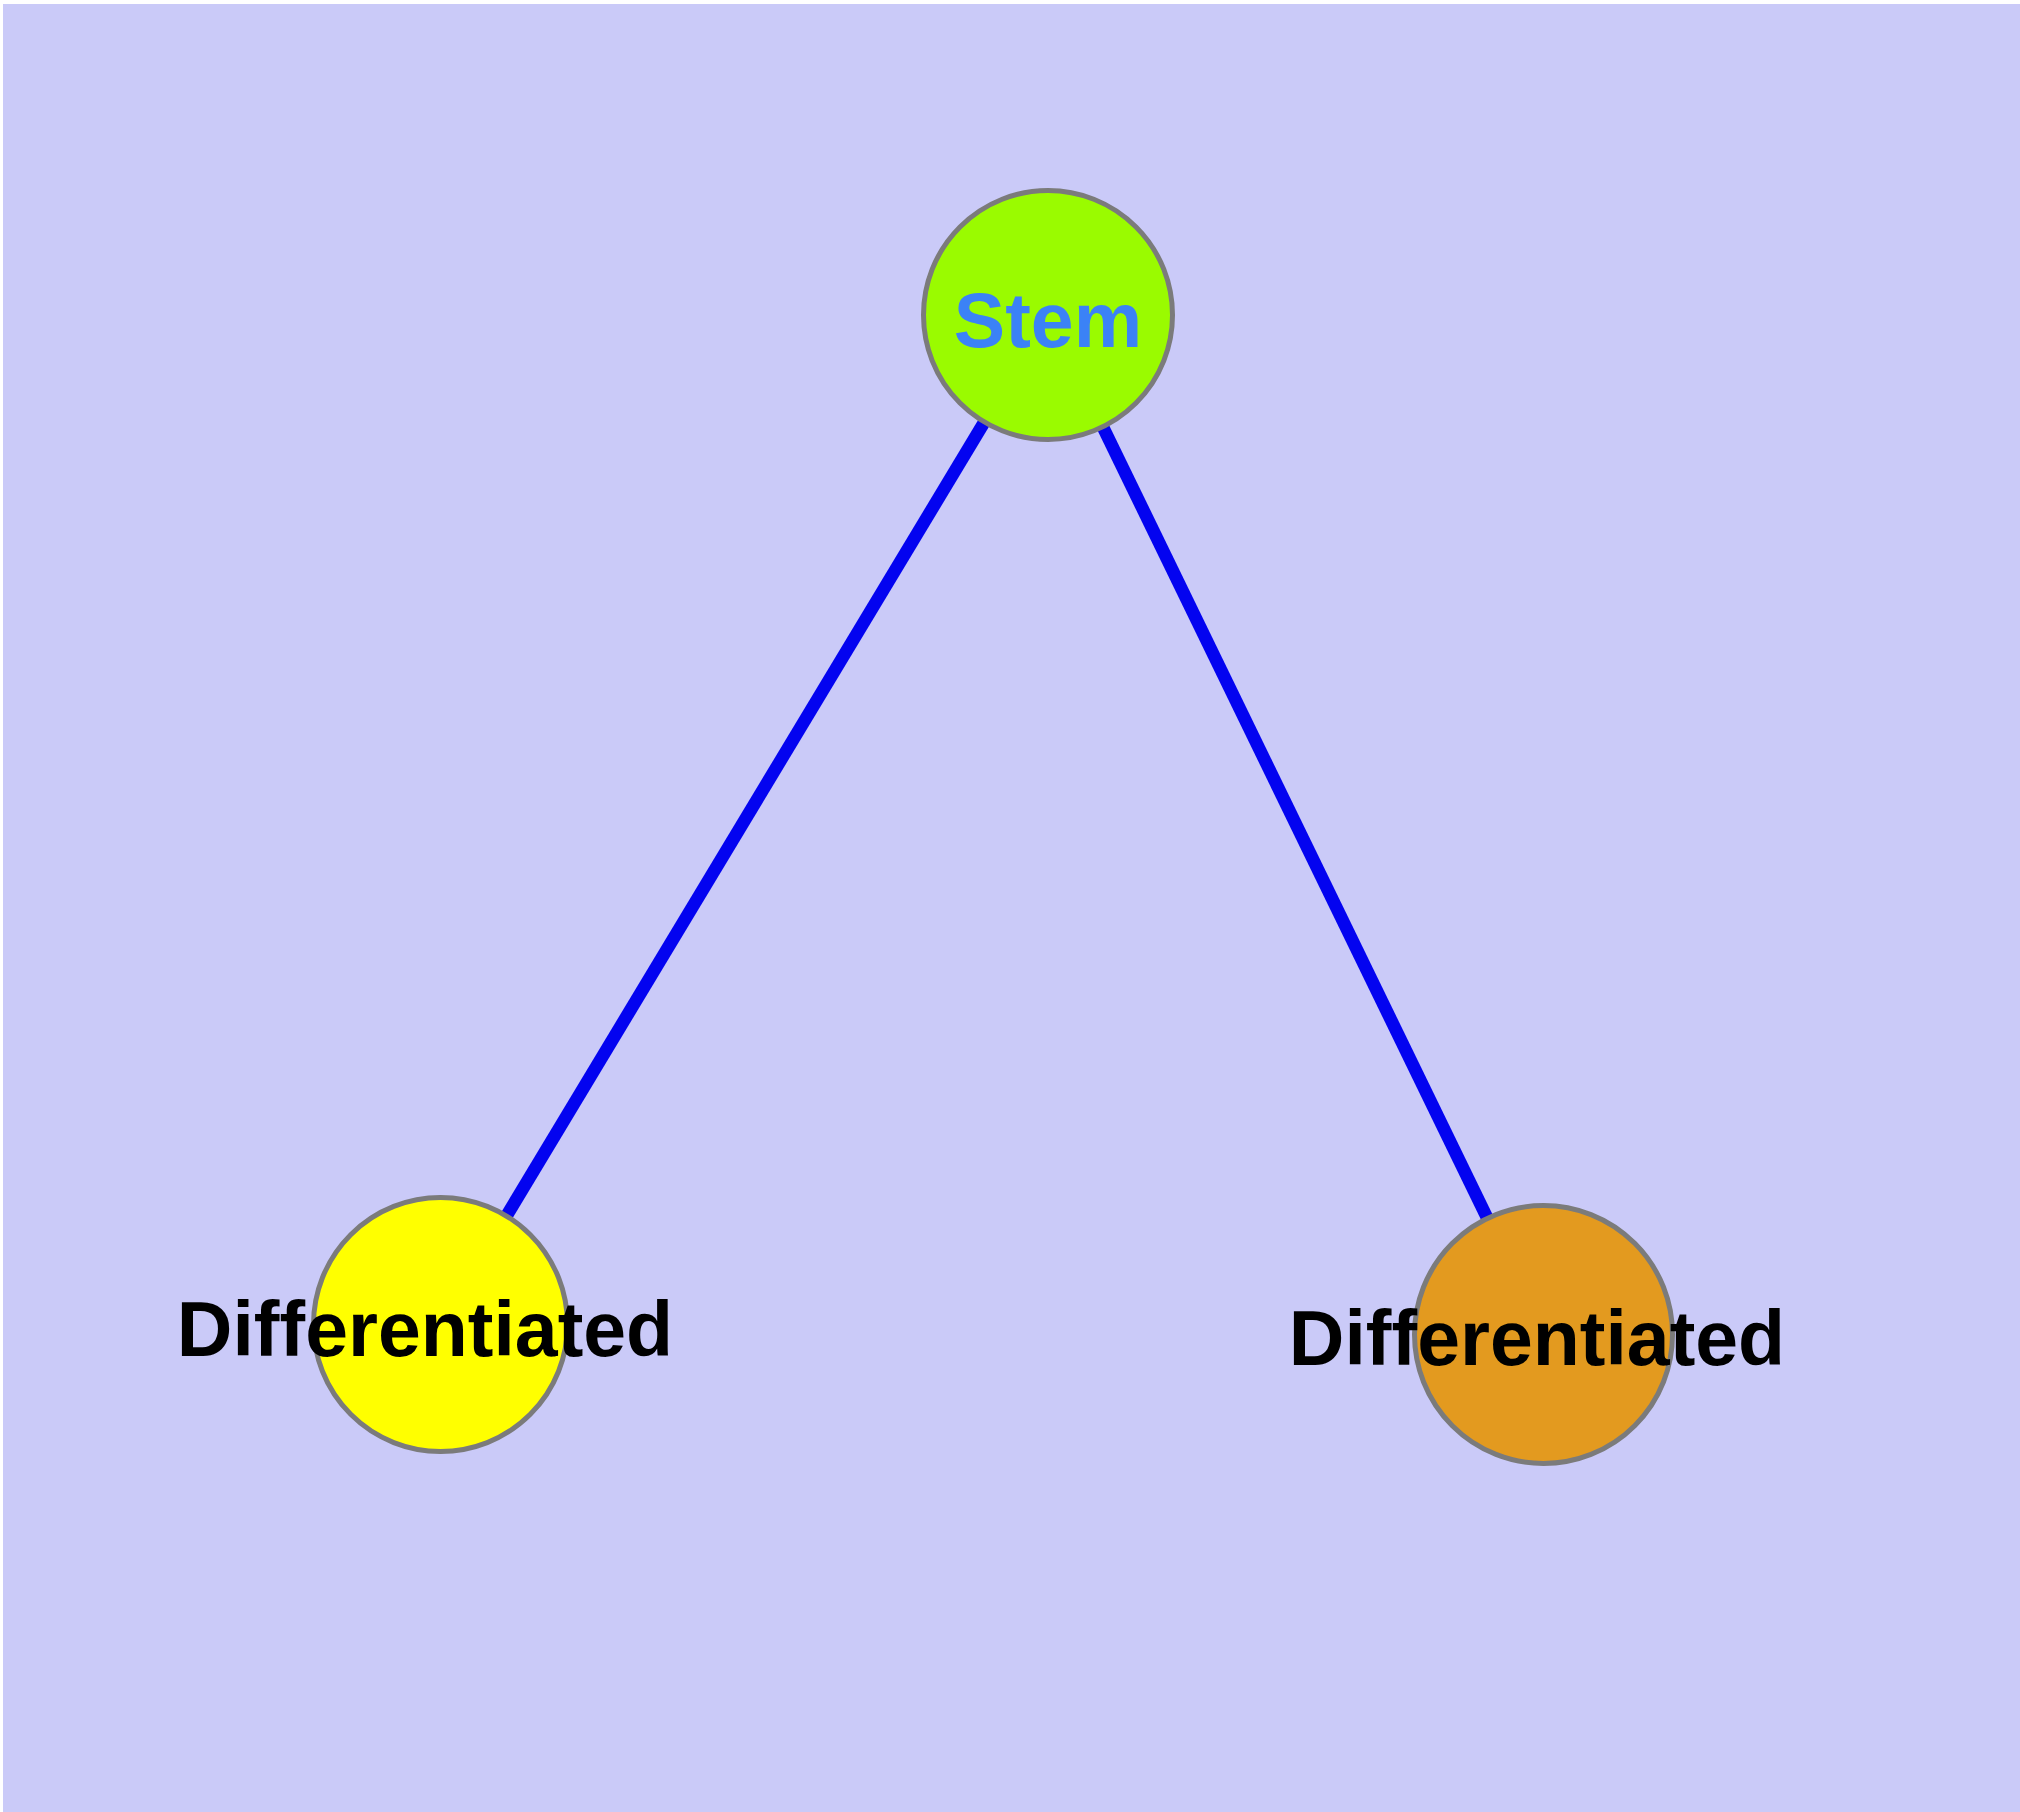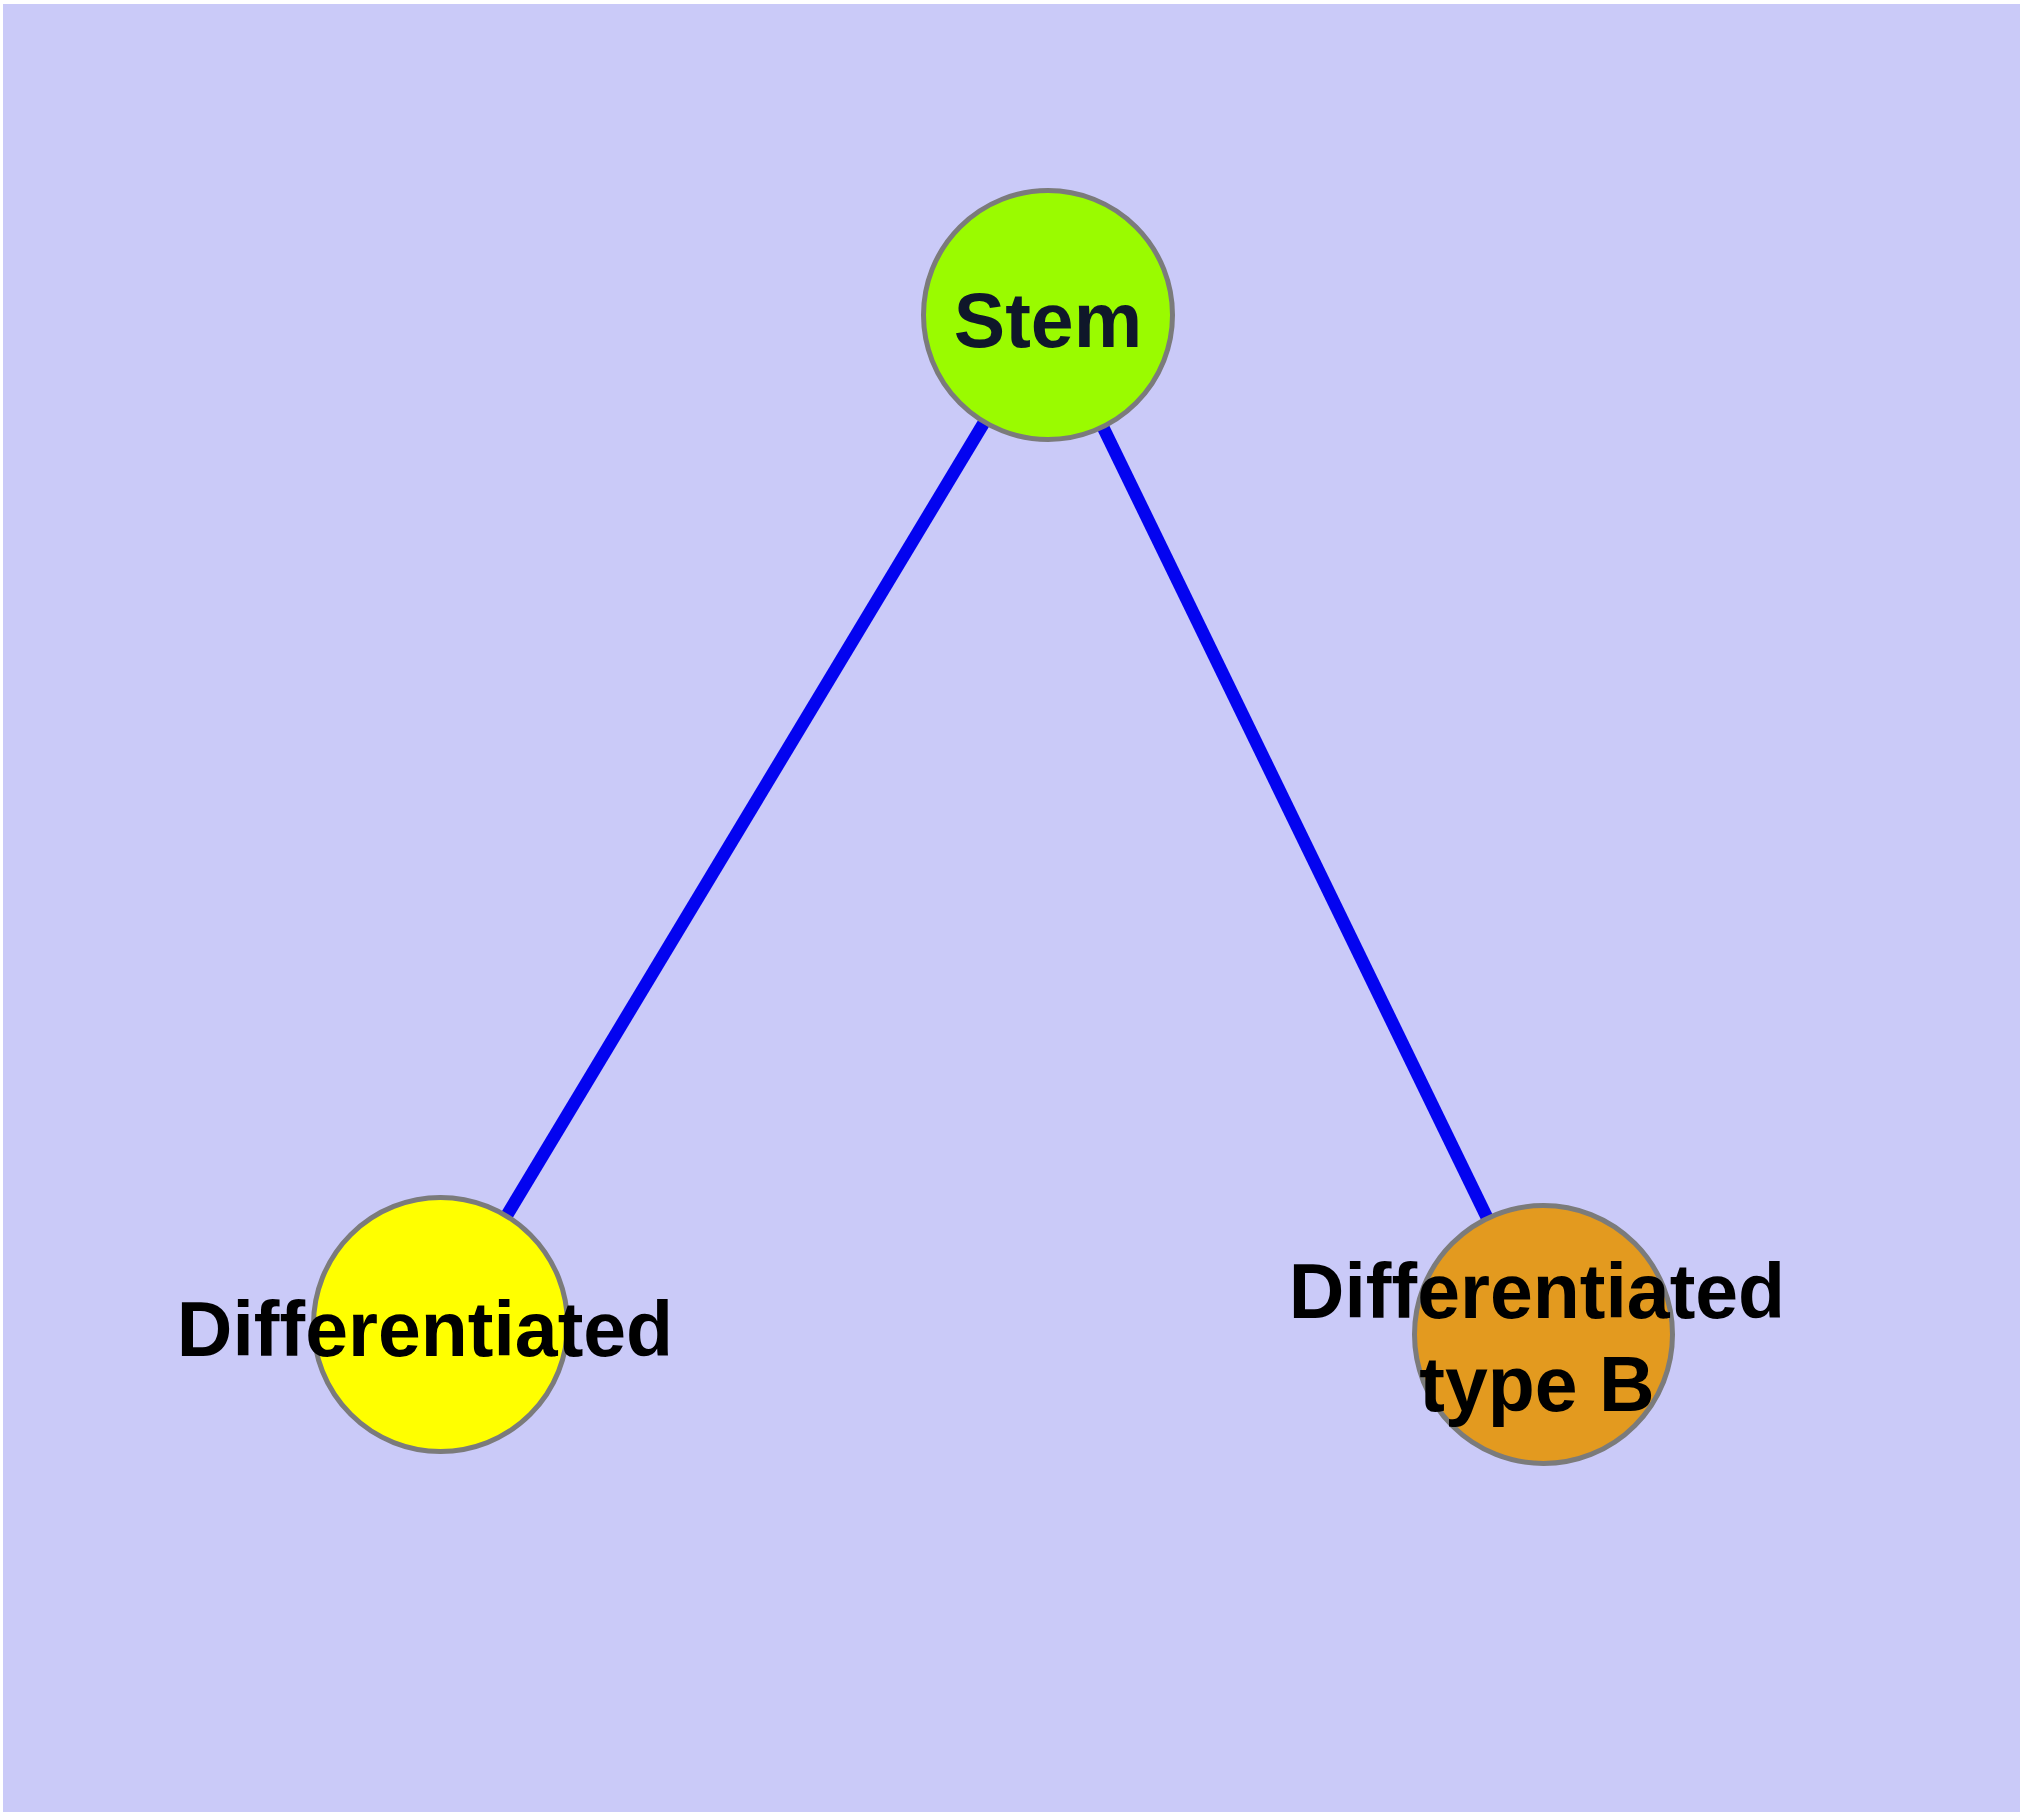--- a/index.html
+++ b/index.html
@@ -57,25 +57,24 @@
 
 <svg class="edge-layer" width="2021" height="1812" viewBox="0 0 2384 2138">
   <line id="edge-0" x1="1237" y1="372" x2="520" y2="1563" stroke="#0303f0" stroke-width="15"></line>
   <line id="edge-1" x1="1237" y1="372" x2="1821" y2="1574" stroke="#0303f0" stroke-width="15"></line>
 </svg>
 
 <div class="node" id="node-0" style="left: 921px; top: 188px; width: 254px; height: 254px; background: rgb(154, 251, 0); border-color: rgb(123, 123, 123); border-width: 5.1px;"></div>
 <div class="node" id="node-1" style="left: 311px; top: 1195px; width: 259px; height: 259px; background: rgb(255, 255, 0); border-color: rgb(123, 123, 123); border-width: 5.1px;"></div>
 <div class="node" id="node-2" style="left: 1412px; top: 1203px; width: 263px; height: 263px; background: rgb(227, 154, 31); border-color: rgb(123, 123, 123); border-width: 5.1px;"></div>
 
-<div class="node-label" id="label-0" style="left: 1048px; top: 320px; color: #0f172a;">
+<div class="node-label" id="label-0" style="left: 1048px; top: 320px; color: #3b82f6;">
   <span class="label-line">Stem</span>
 </div>
 
 <div class="node-label" id="label-1" style="left: 425px; top: 1329px; color: rgb(0, 0, 0);">
   <span class="label-line">Differentiated</span>
 </div>
 
 <div class="node-label" id="label-2" style="left: 1537px; top: 1338px; color: rgb(0, 0, 0);">
   <span class="label-line">Differentiated</span>
-  <span class="label-line">type B</span>
 </div>
 
 
 </body></html>

